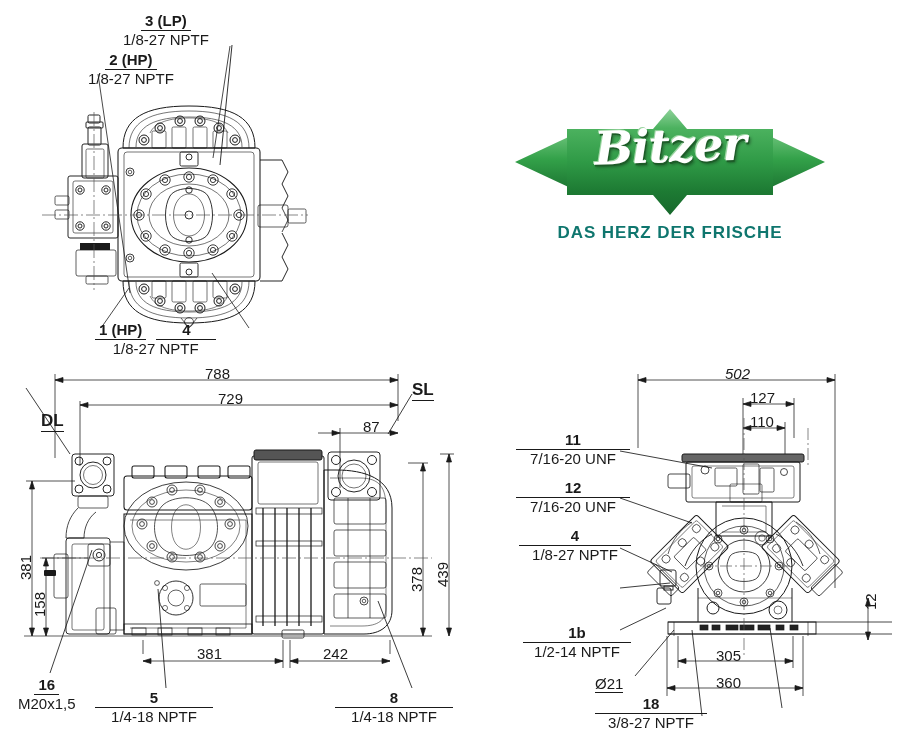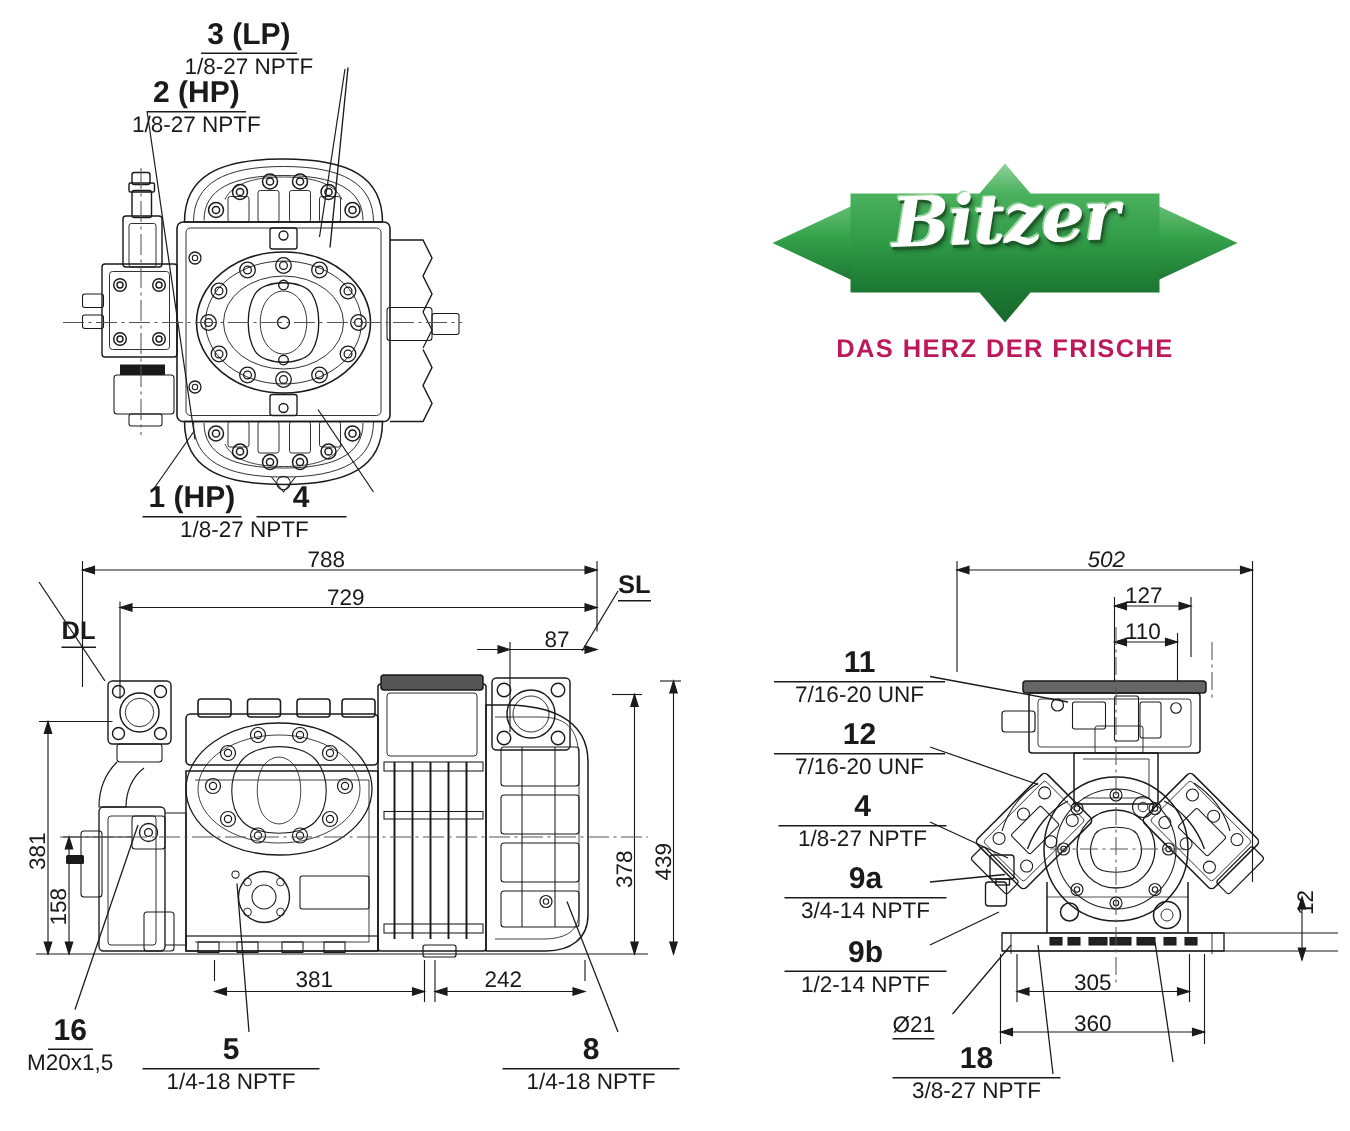--- a/index.html
+++ b/index.html
@@ -7,21 +7,21 @@
   body{
     width:900px;height:754px;position:relative;overflow:hidden;
     font-family:"Liberation Sans","DejaVu Sans",sans-serif;
     color:#1a1a1a;
   }
   .sheet{position:absolute;left:0;top:0;width:900px;height:754px;}
 
   
   .callout{position:absolute;white-space:nowrap;line-height:1.05;}
   .callout .num{
-    font-weight:bold;font-size:20px;text-align:center;
+    font-weight:bold;font-size:15px;text-align:center;
     border-bottom:1.6px solid #1a1a1a;padding:0 4px 1px 4px;display:inline-block;
   }
   .callout .spec{font-size:15px;text-align:center;display:block;padding-top:1px;}
   .callout.ctr{text-align:center;}
 
   
   .numrow{display:flex;gap:10px;justify-content:center;}
 
   
   .dim{position:absolute;font-size:15px;color:#1a1a1a;white-space:nowrap;}
@@ -36,21 +36,21 @@
   .logo-star{position:absolute;left:0;top:0;width:330px;height:115px;}
   .logo-word{
     position:absolute;left:0;top:14px;width:330px;text-align:center;
     font-family:"DejaVu Serif",serif;font-style:italic;font-weight:bold;
     font-size:46px;color:#fff;letter-spacing:-1px;
     text-shadow:1px 2px 0 #1d5c28, -1px -1px 0 #9ed6a4, 2px 3px 3px rgba(0,0,0,.35);
     transform:rotate(-2deg);
   }
   .logo-tagline{
     position:absolute;left:0;top:118px;width:330px;text-align:center;
-    font-size:17px;font-weight:bold;letter-spacing:.9px;color:#be185d;
+    font-size:17px;font-weight:bold;letter-spacing:.9px;color:#0f766e;
   }
 </style>
 </head>
 <body>
 
 <div class="sheet">
 
   <svg width="460" height="360" viewBox="0 0 460 360">
     <g stroke="#1a1a1a" fill="none" stroke-width="0.8">
 
@@ -675,26 +675,22 @@
     <span class="spec">7/16-20 UNF</span>
   </div>
   <div class="callout ctr" style="left:516px;top:480px;">
     <span class="num" style="min-width:106px;">12</span>
     <span class="spec">7/16-20 UNF</span>
   </div>
   <div class="callout ctr" style="left:519px;top:528px;">
     <span class="num" style="min-width:104px;">4</span>
     <span class="spec">1/8-27 NPTF</span>
   </div>
-  <div class="callout ctr" style="left:523px;top:576px;">
-    <span class="num" style="min-width:100px;">9a</span>
-    <span class="spec">3/4-14 NPTF</span>
-  </div>
   <div class="callout ctr" style="left:523px;top:625px;">
-    <span class="num" style="min-width:100px;">9b</span>
+    <span class="num" style="min-width:100px;">1b</span>
     <span class="spec">1/2-14 NPTF</span>
   </div>
   <div class="callout ctr" style="left:595px;top:696px;">
     <span class="num" style="min-width:104px;">18</span>
     <span class="spec">3/8-27 NPTF</span>
   </div>
 
 </div>
 
 </body></html>

